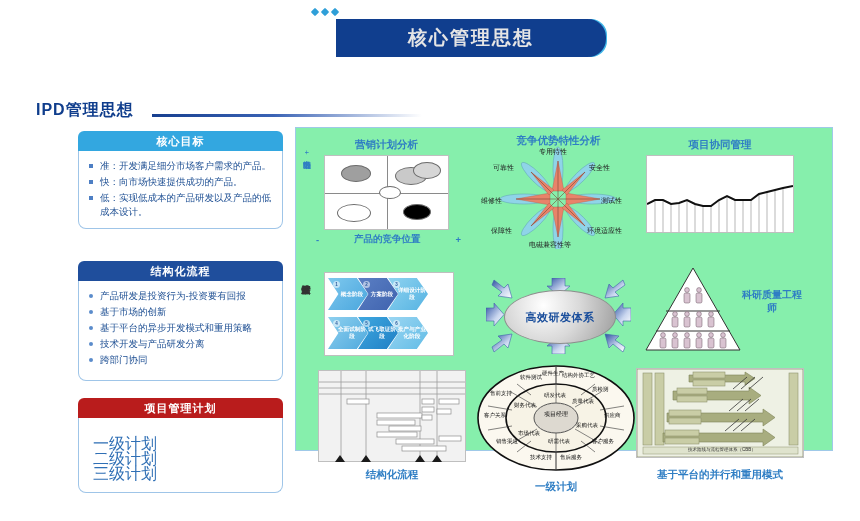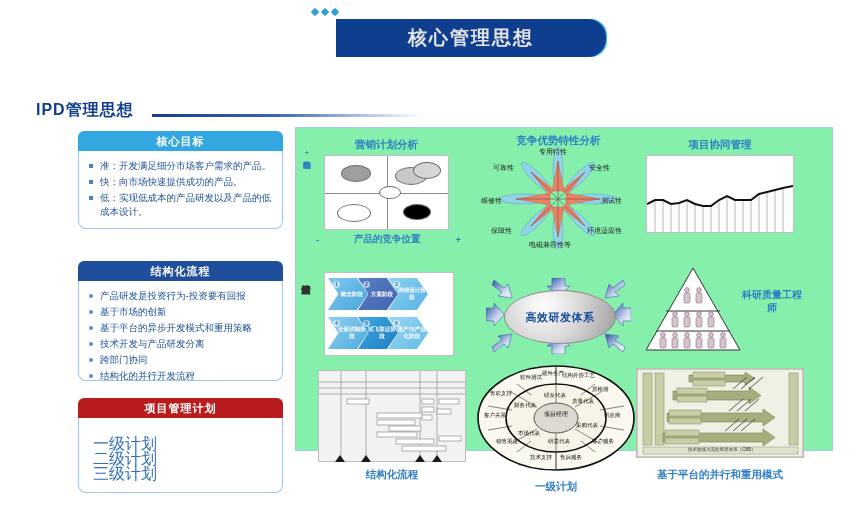--- a/index.html
+++ b/index.html
@@ -137,21 +137,20 @@
 
 <div class="abs card c2" id="card2">
   <div class="hd">结构化流程</div>
   <div class="bd">
     <ul class="bullets round">
       <li>产品研发是投资行为-投资要有回报</li>
       <li>基于市场的创新</li>
       <li>基于平台的异步开发模式和重用策略</li>
       <li>技术开发与产品研发分离</li>
       <li>跨部门协同</li>
-      <li>结构化的并行开发流程</li>
     </ul>
   </div>
 </div>
 
 <div class="abs card c3" id="card3">
   <div class="hd">项目管理计划</div>
   <div class="bd plainlines">
     <div>一级计划</div>
     <div>二级计划</div>
     <div>三级计划</div>

